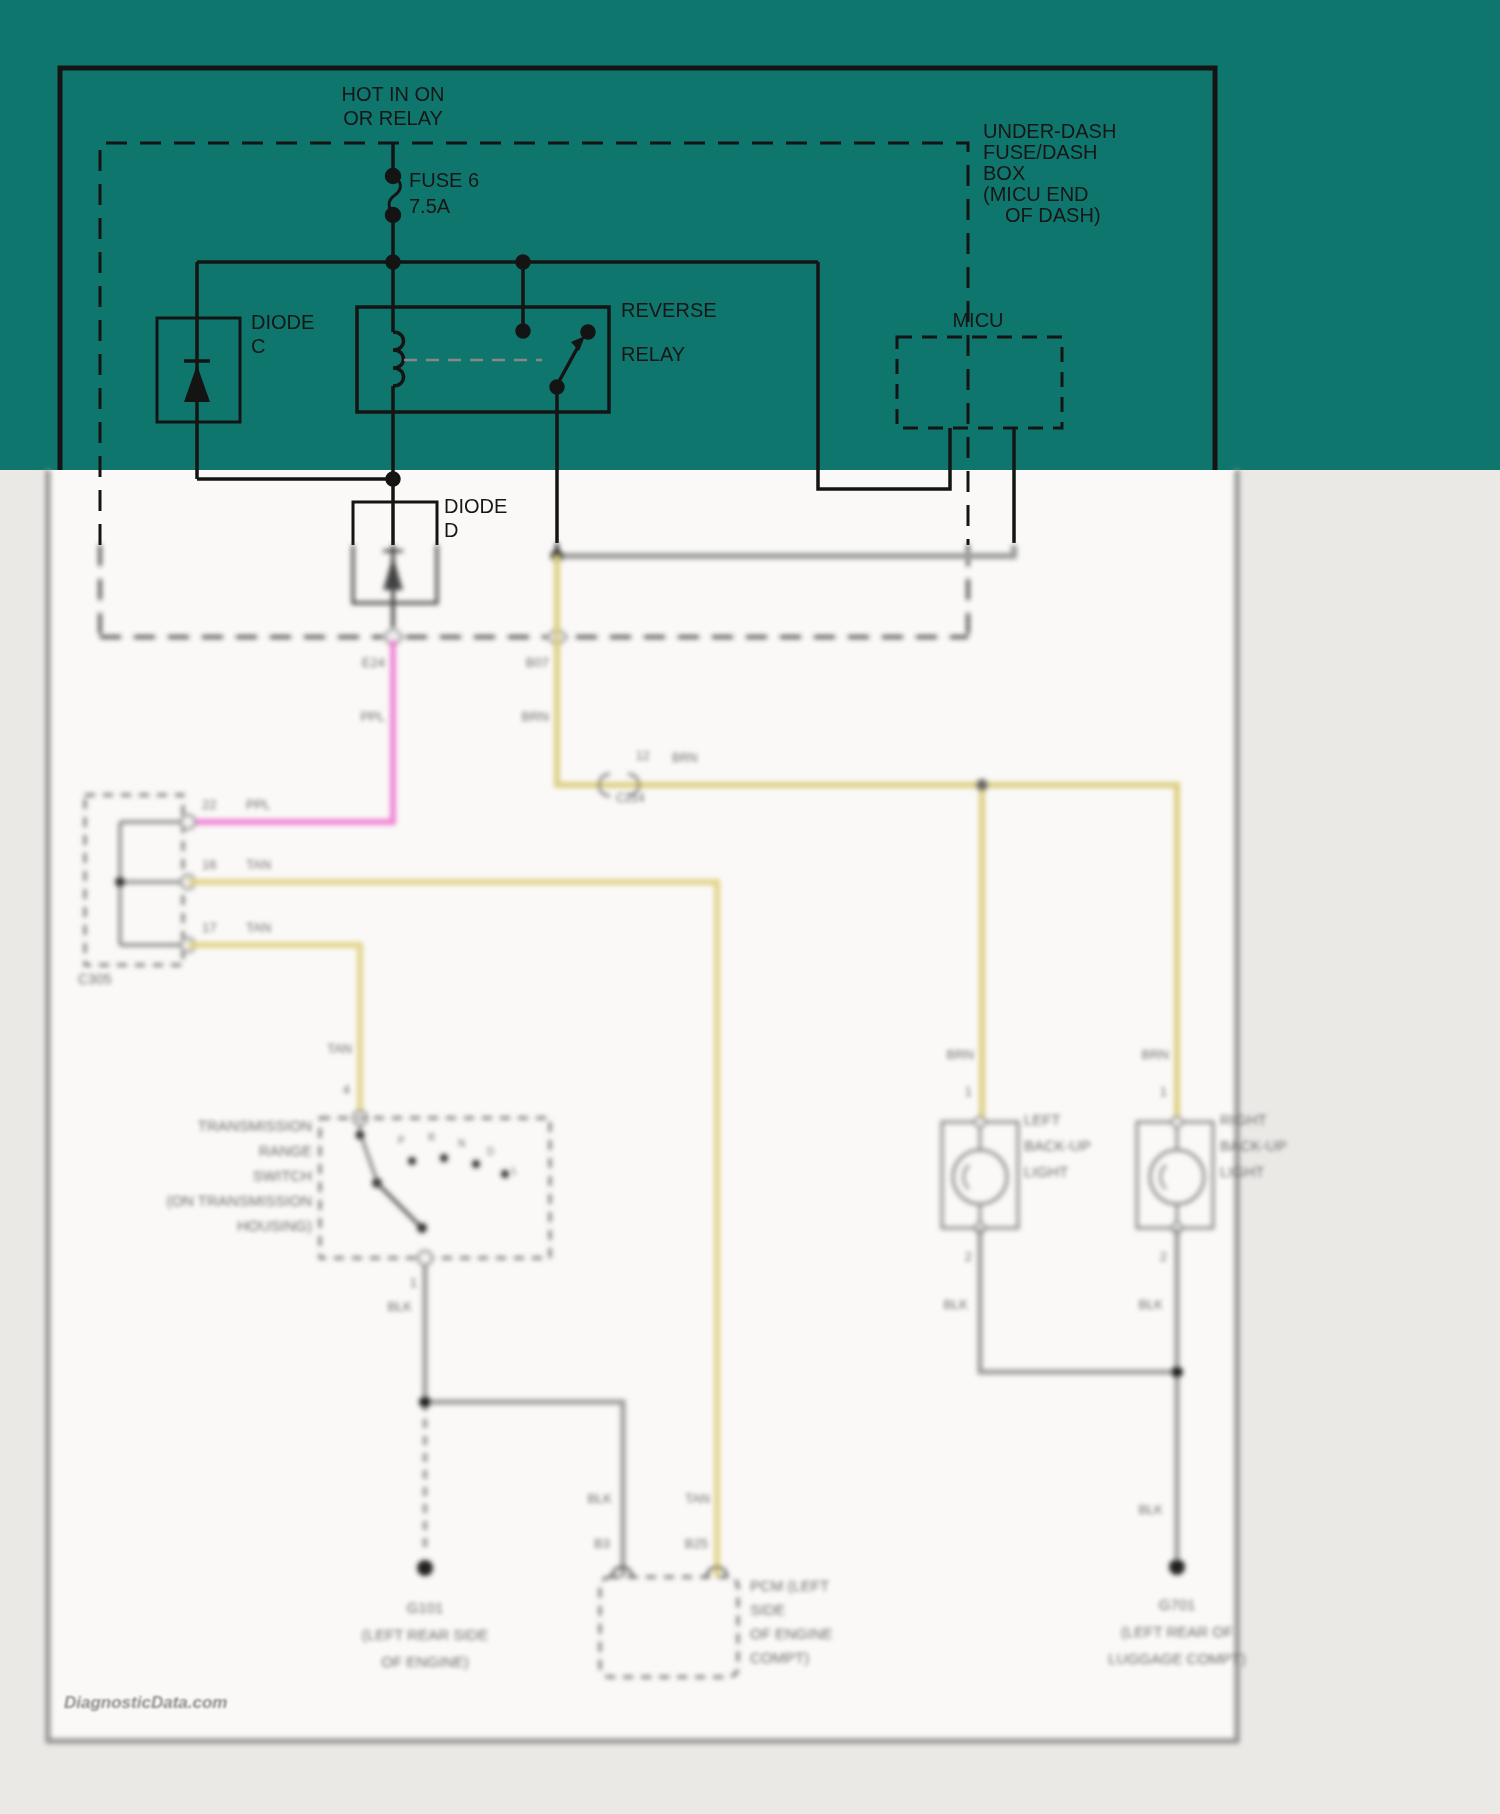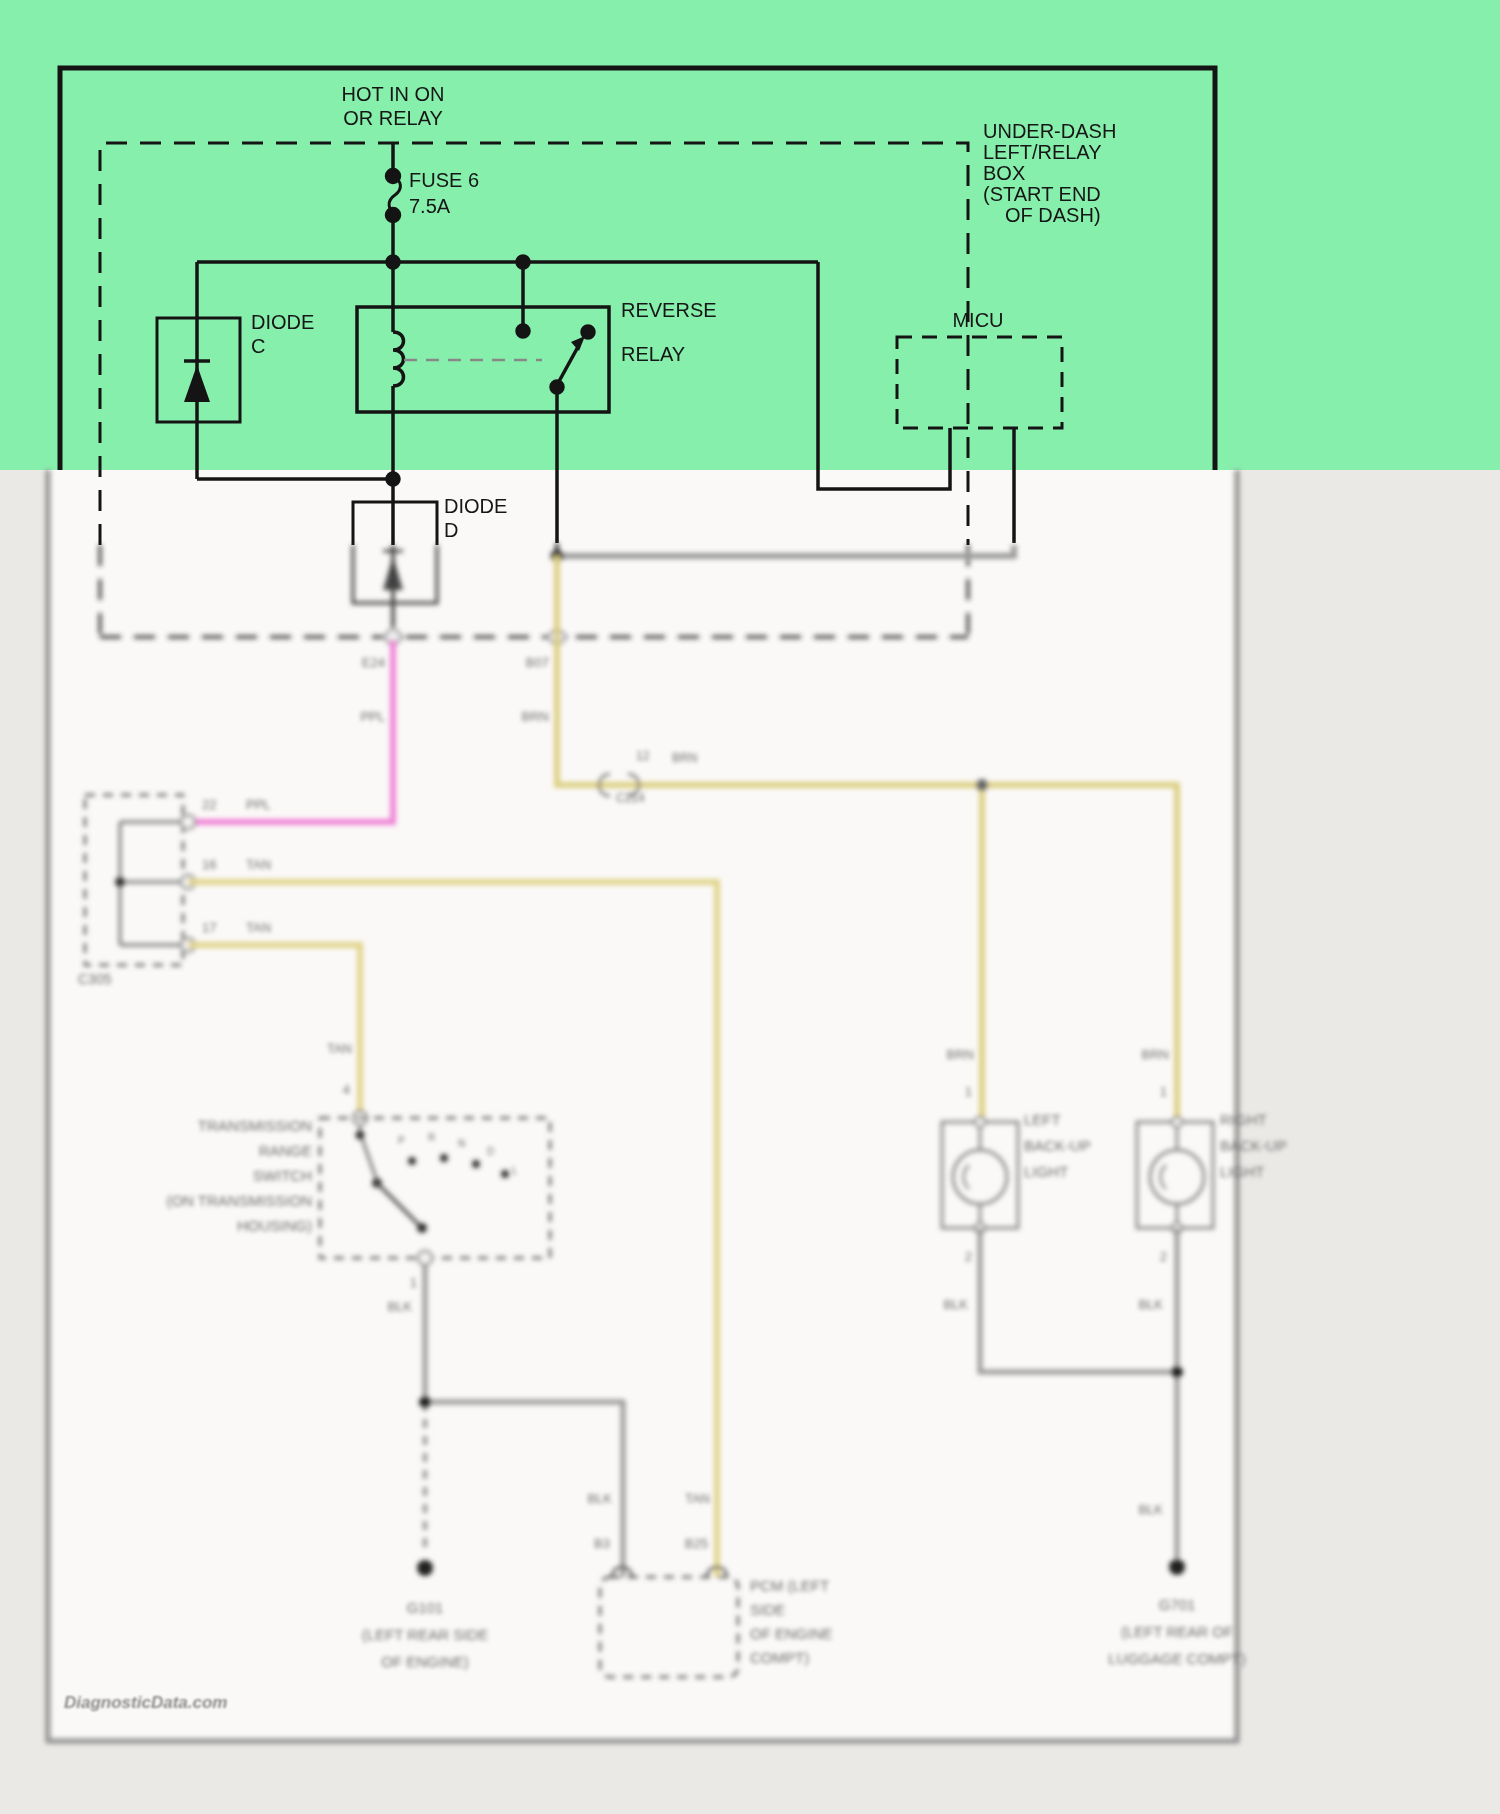--- a/index.html
+++ b/index.html
@@ -1,16 +1,16 @@
 <!DOCTYPE html>
 <html><head>
 <meta charset="utf-8">
 <style>
   html,body{margin:0;padding:0;background:#ffffff;}
-  .stage{position:relative;width:1500px;height:1814px;background:#86efac;overflow:hidden;
+  .stage{position:relative;width:1500px;height:1814px;background:#0f766e;overflow:hidden;
          font-family:"Liberation Sans", sans-serif;}
   .bg-lower{position:absolute;left:0;top:470px;width:1500px;height:1344px;background:#ebe9e6;}
   .bg-inner{position:absolute;left:48px;top:470px;width:1189px;height:1271px;background:#faf9f7;}
   svg.art{position:absolute;left:0;top:0;width:1500px;height:1814px;}
   .lbl{position:absolute;font-size:20px;color:#161616;white-space:nowrap;line-height:1.05;}
   .blbl{position:absolute;color:#6e6e6e;white-space:nowrap;line-height:1.05;}
   .labels-blur{position:absolute;left:0;top:0;width:1500px;height:1814px;filter:blur(2.2px);}
   .labels-crisp{position:absolute;left:0;top:0;width:1500px;height:1814px;}
   .ctr{transform:translateX(-50%);}
   .rgt{transform:translateX(-100%);}
@@ -180,23 +180,23 @@
       </g>
     </g>
   </svg>
 
   <div class="labels-crisp">
     <div class="lbl ctr" style="left:393px;top:84px">HOT IN ON</div>
     <div class="lbl ctr" style="left:393px;top:108px">OR RELAY</div>
     <div class="lbl" style="left:409px;top:170px">FUSE 6</div>
     <div class="lbl" style="left:409px;top:196px">7.5A</div>
     <div class="lbl" style="left:983px;top:121px">UNDER-DASH</div>
-    <div class="lbl" style="left:983px;top:142px">LEFT/RELAY</div>
+    <div class="lbl" style="left:983px;top:142px">FUSE/DASH</div>
     <div class="lbl" style="left:983px;top:163px">BOX</div>
-    <div class="lbl" style="left:983px;top:184px">(START END</div>
+    <div class="lbl" style="left:983px;top:184px">(MICU END</div>
     <div class="lbl" style="left:1005px;top:205px">OF DASH)</div>
     <div class="lbl" style="left:251px;top:312px">DIODE</div>
     <div class="lbl" style="left:251px;top:336px">C</div>
     <div class="lbl" style="left:621px;top:300px">REVERSE</div>
     <div class="lbl" style="left:621px;top:344px">RELAY</div>
     <div class="lbl ctr" style="left:978px;top:310px">MICU</div>
     <div class="lbl" style="left:444px;top:496px">DIODE</div>
     <div class="lbl" style="left:444px;top:520px">D</div>
   </div>
 

